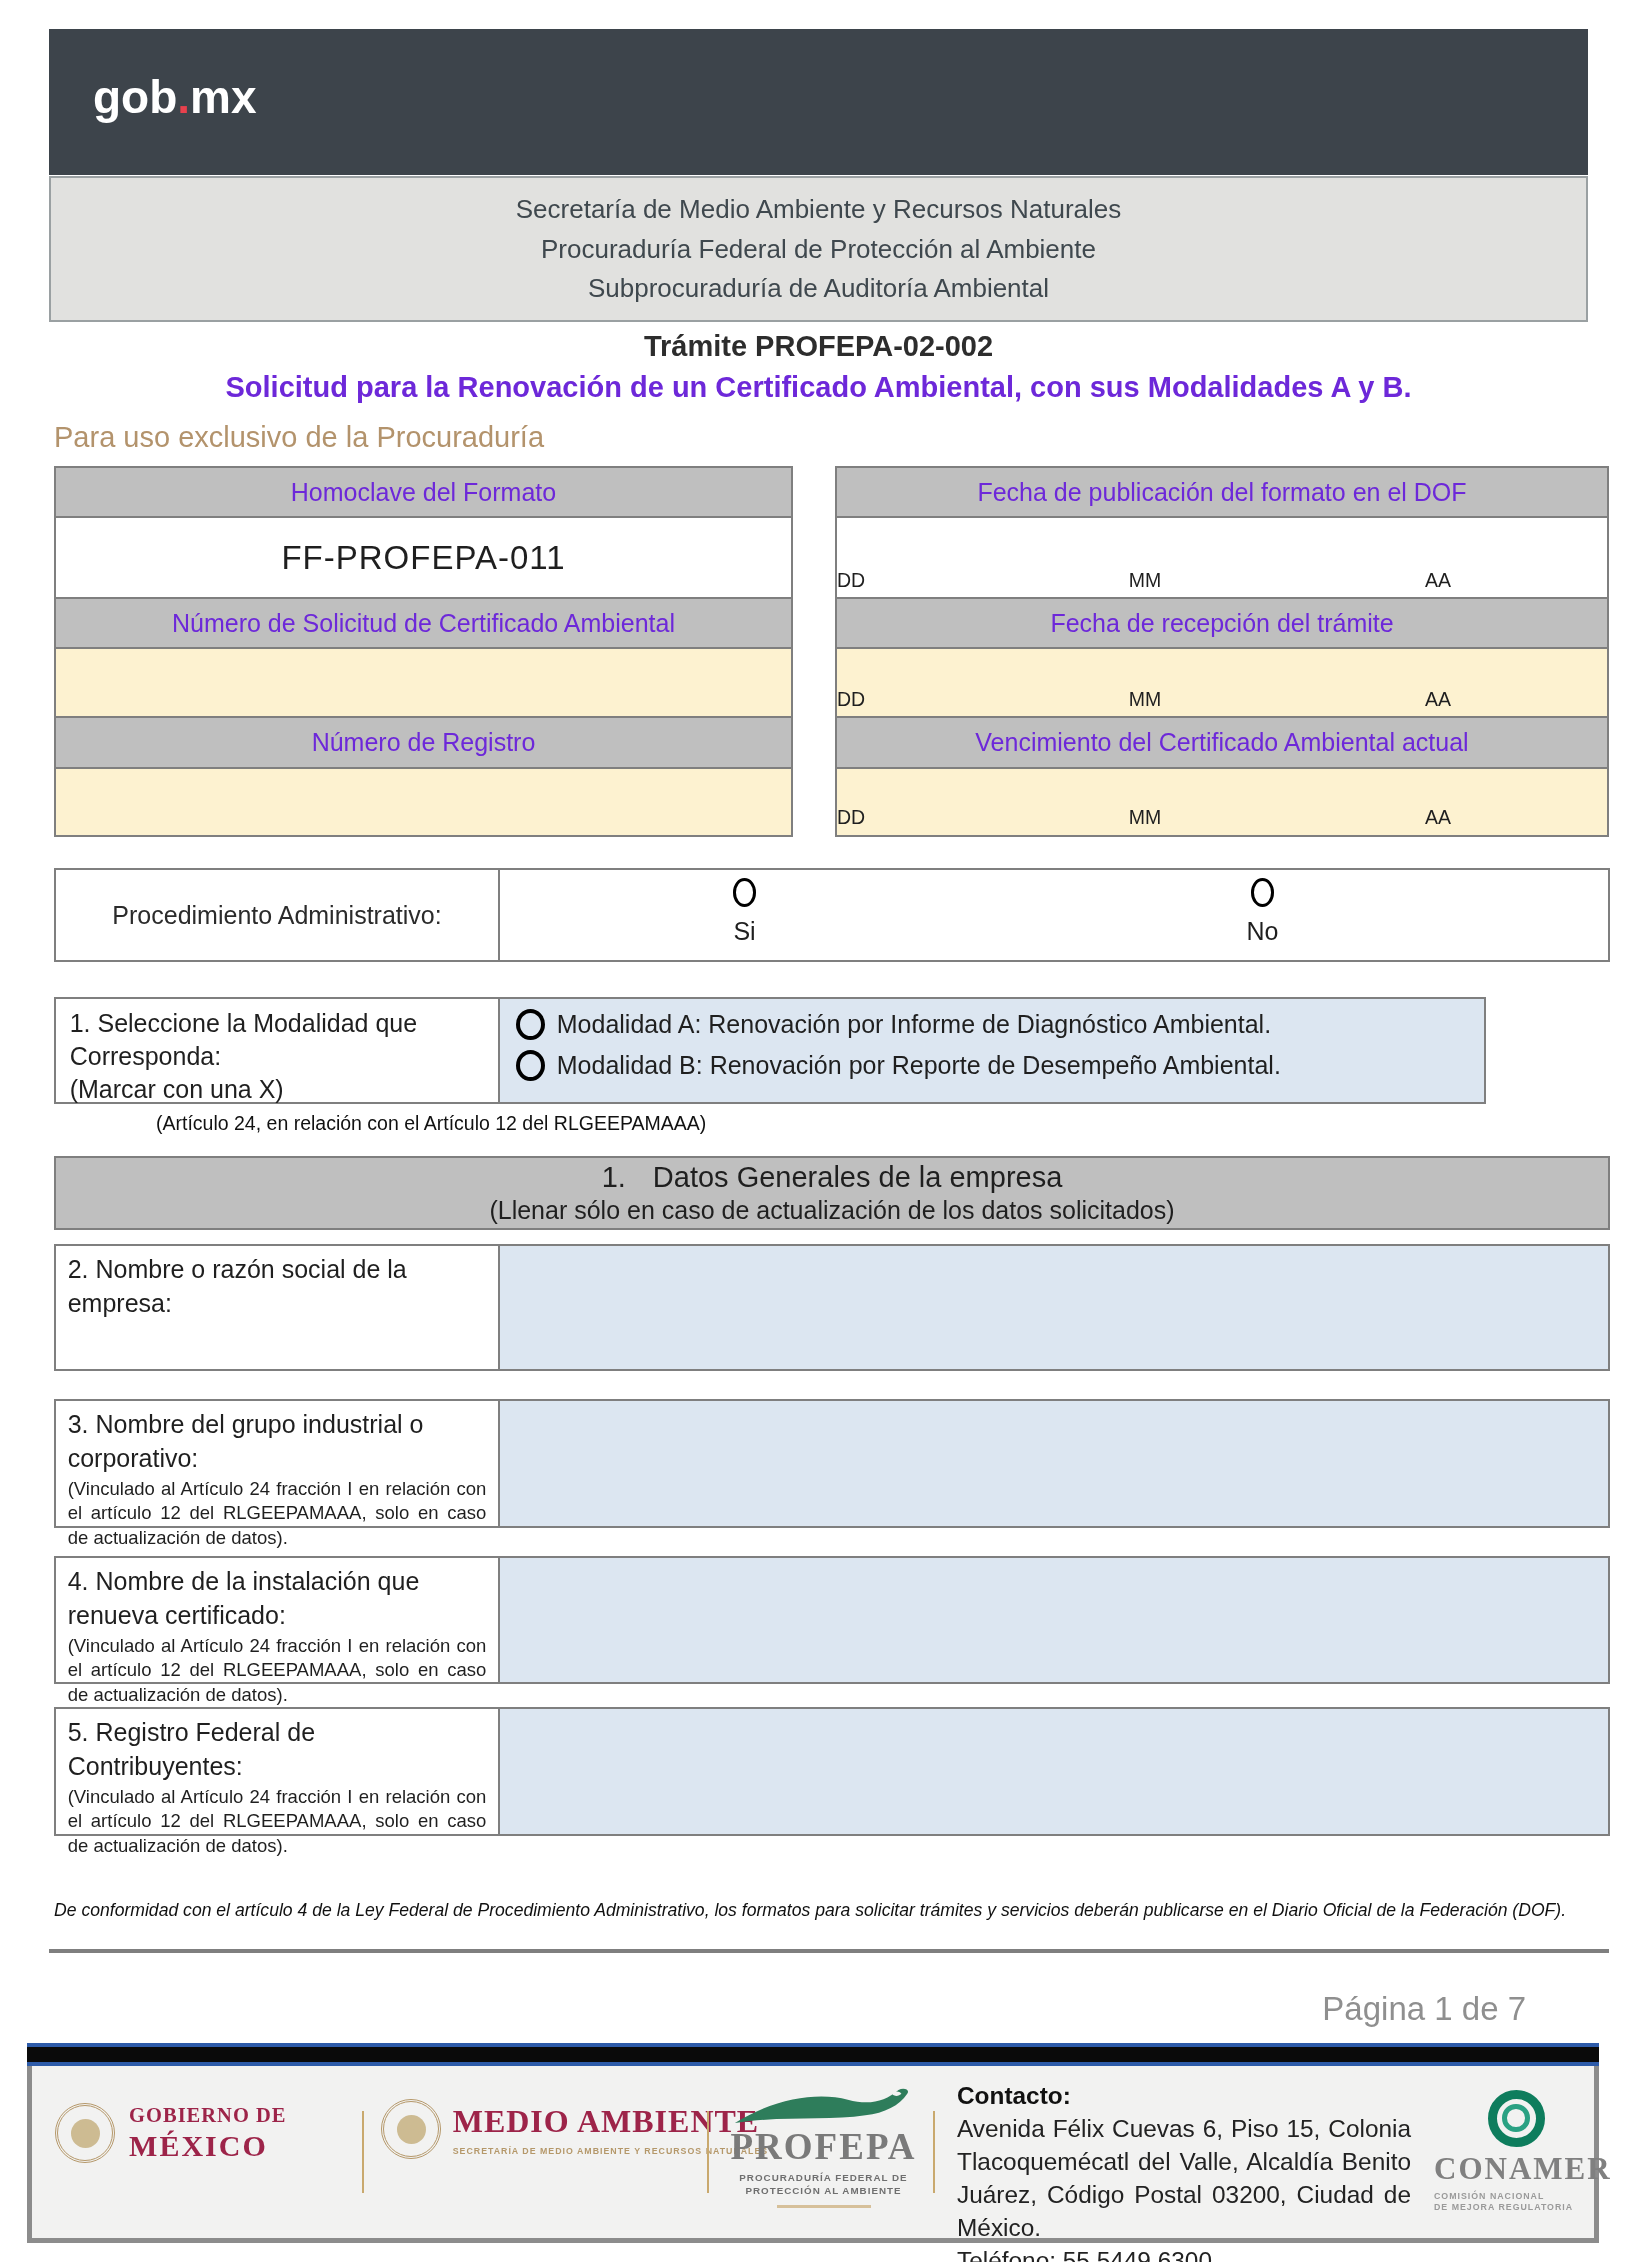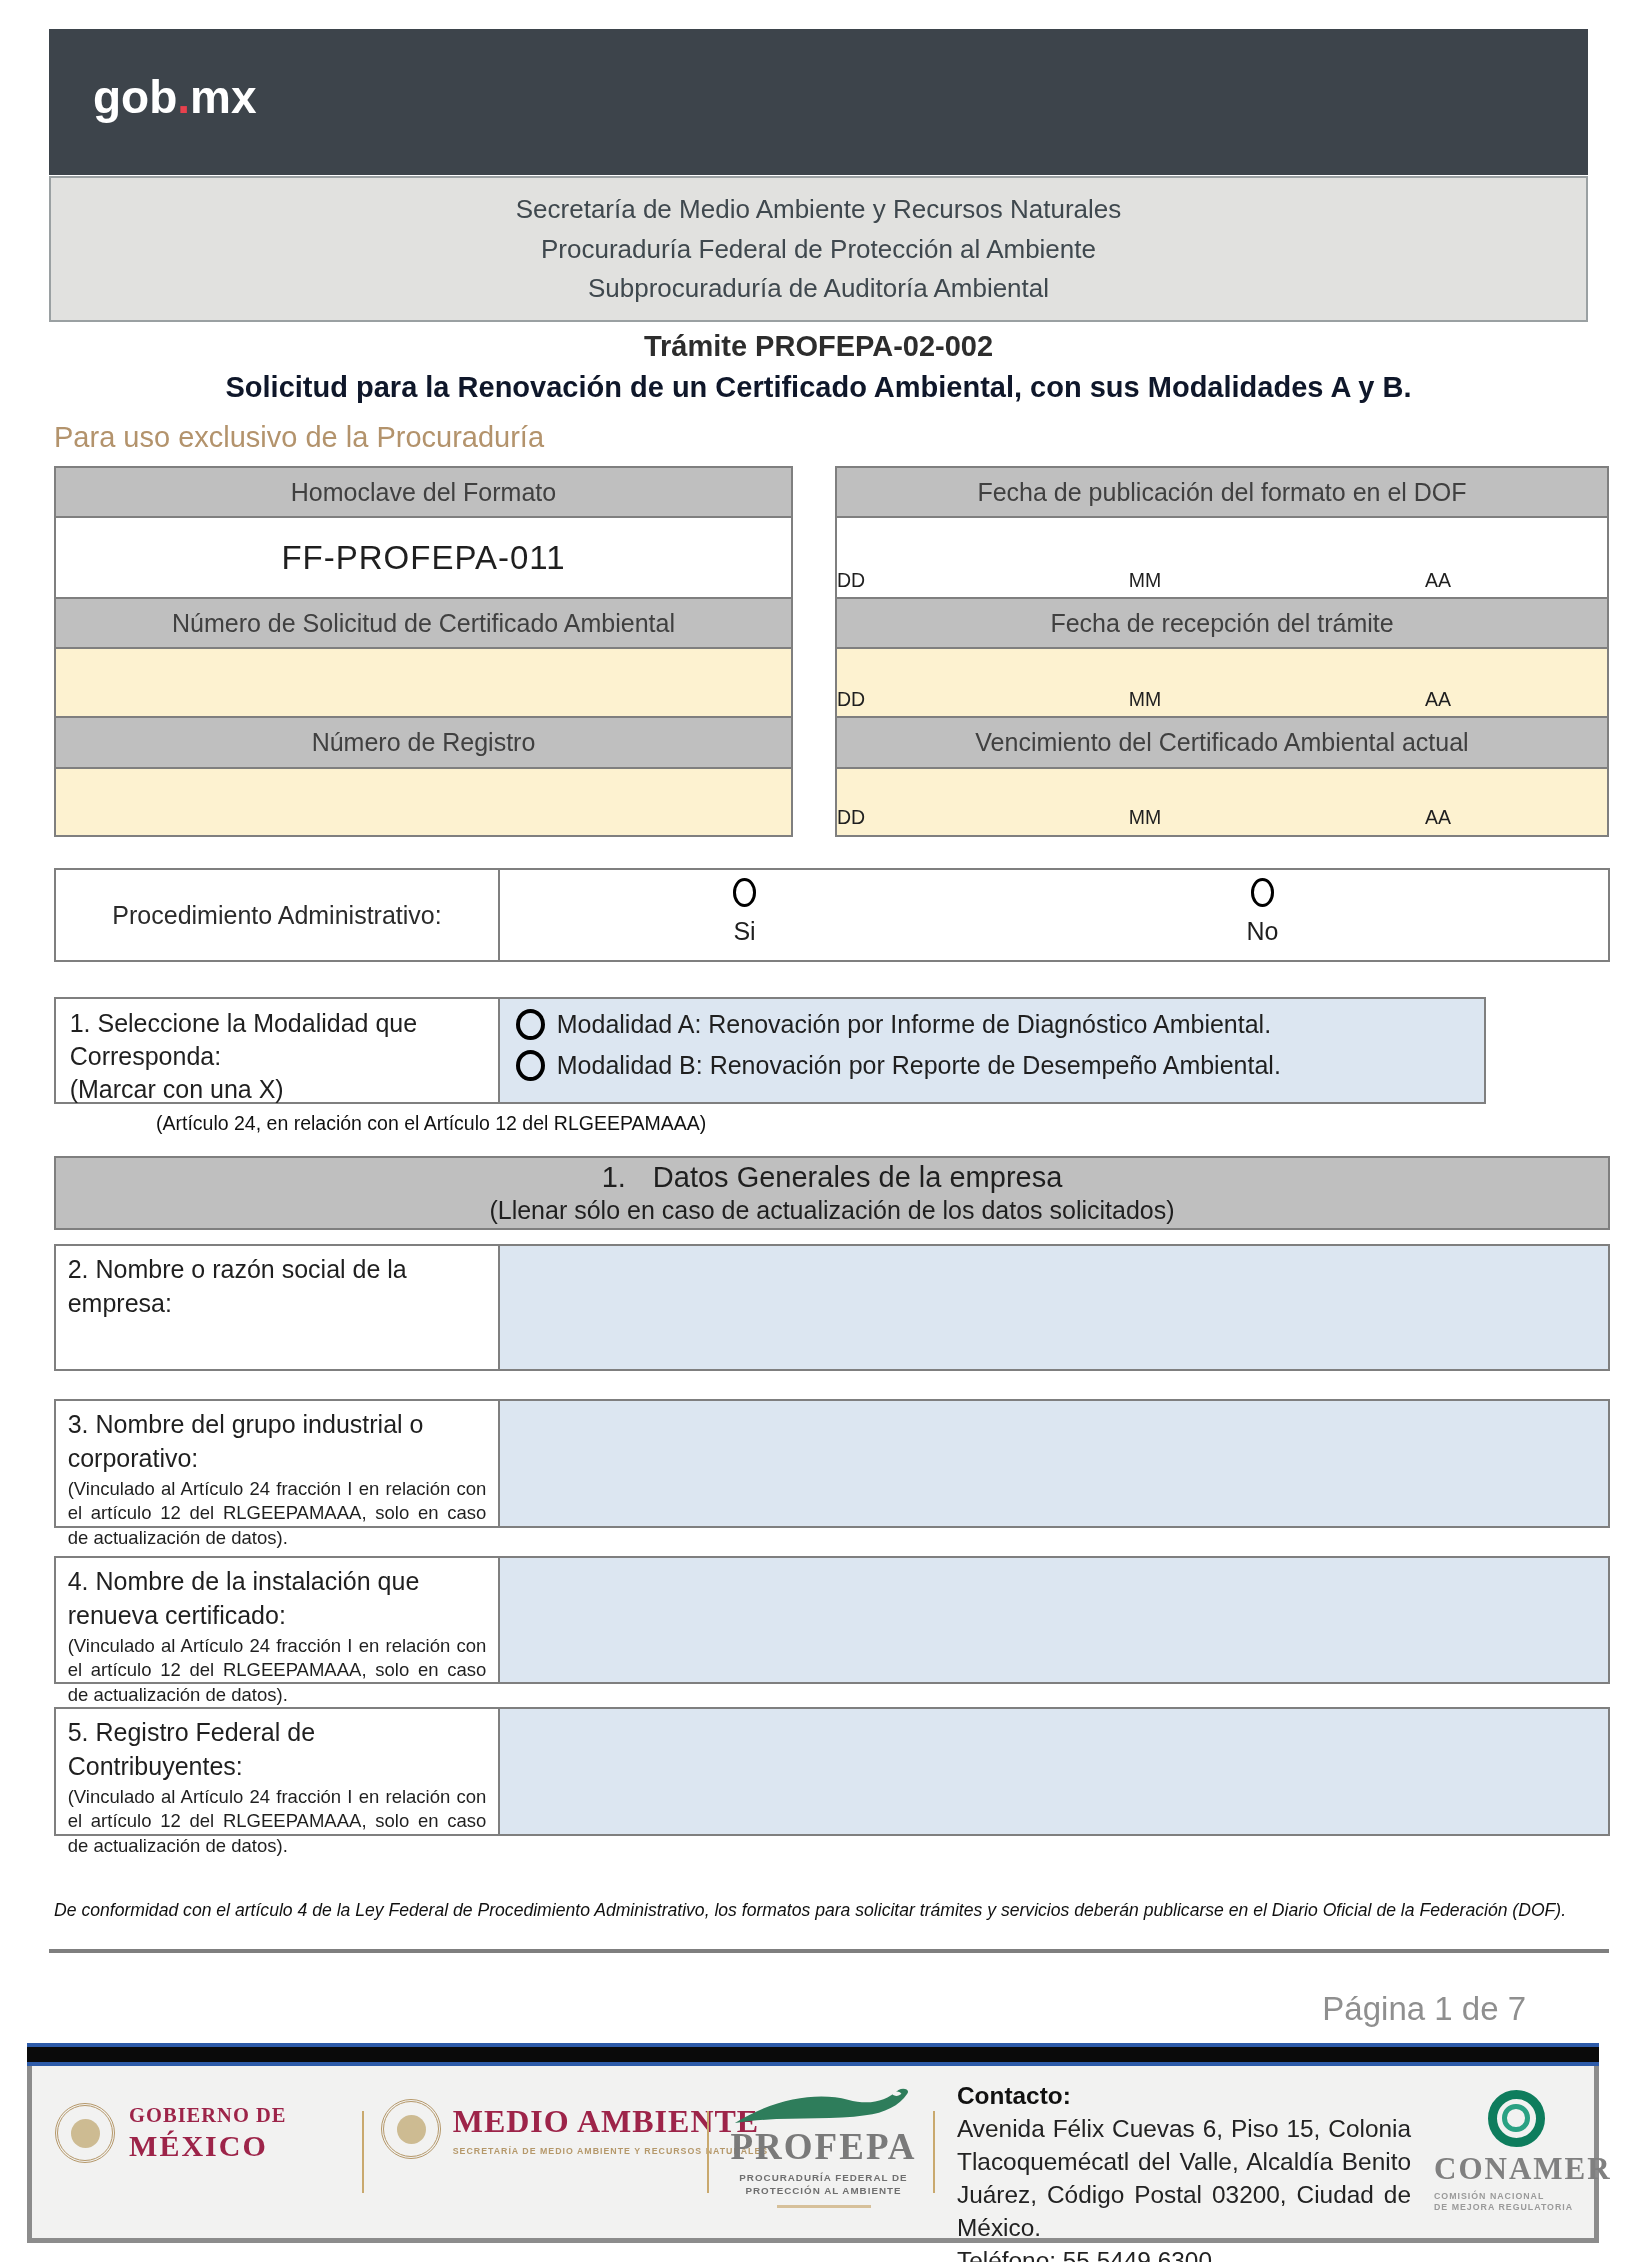--- a/index.html
+++ b/index.html
@@ -13,33 +13,33 @@
 
   
   .orgband{position:absolute;left:49px;top:176px;width:1539px;height:146px;background:#e1e1df;
            border:2px solid #9aa0a2;box-sizing:border-box;display:flex;flex-direction:column;
            justify-content:center;align-items:center;gap:8.8px;}
   .orgband div{font-size:26px;color:#3f484e;}
 
   
   .titleblock{position:absolute;left:49px;top:330px;width:1539px;text-align:center;}
   .titleblock .t1{font-size:29px;font-weight:700;color:#2d2d2d;}
-  .titleblock .t2{font-size:29px;font-weight:700;color:#0f172a;margin-top:7.8px;}
+  .titleblock .t2{font-size:29px;font-weight:700;color:#6d28d9;margin-top:7.8px;}
 
   .exclusive{position:absolute;left:54px;top:421px;font-size:29px;color:#b3936c;}
 
   
   .atable{position:absolute;left:54px;top:466px;width:1556px;display:flex;}
   .acol-l{width:739px;}
   .acol-gap{width:42px;}
   .acol-r{width:774px;}
   .acell{box-sizing:border-box;border:2.9px solid #7f7f7f;margin-top:-2.9px;}
   .acell:first-child{margin-top:0;}
   .ahead{background:#bfbfbf;display:flex;align-items:center;justify-content:center;
-         font-size:25px;color:#404040;height:53px;}
+         font-size:25px;color:#6d28d9;height:53px;}
   .aval{background:#ffffff;display:flex;align-items:center;justify-content:center;}
   .aval.h1{height:84px;}
   .aval.h2{height:72px;}
   .aval.h3{height:70px;}
   .aval.yellow{background:#fdf2d0;}
   .homoclave{font-size:33px;letter-spacing:1px;color:#1f1f1f;}
   .dateval{flex-direction:column;justify-content:flex-end;align-items:stretch;padding-bottom:5.9px;}
   .daterow{display:flex;justify-content:space-between;padding-right:156px;}
   .daterow span{font-size:19.5px;color:#1f1f1f;}
 

